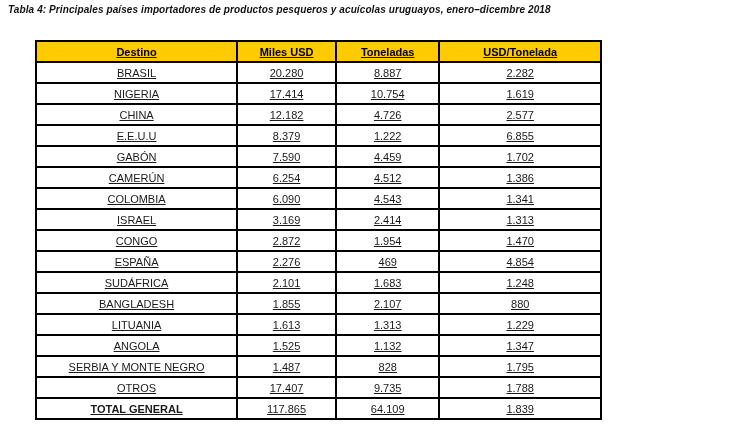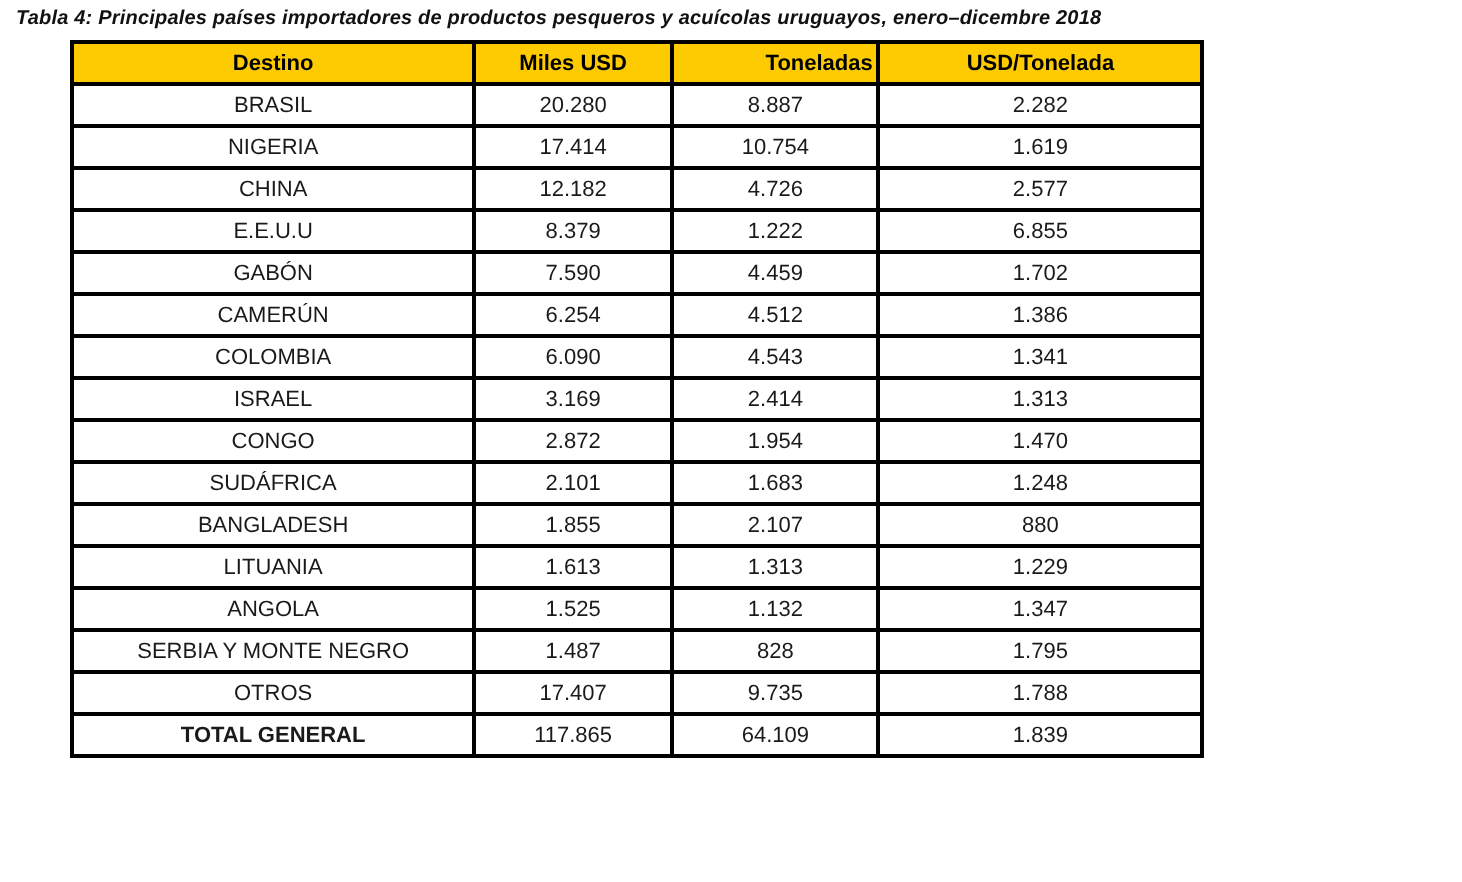--- a/index.html
+++ b/index.html
@@ -23,26 +23,27 @@
     font-size: 10px;
     font-weight: bold;
     font-style: italic;
     color: #111111;
     white-space: nowrap;
     letter-spacing: 0.1px;
   }
   table.data-table {
     position: absolute;
     left: 35px;
-    top: 20px;
+    top: 40px;
     width: 567px;
     border-collapse: collapse;
     table-layout: fixed;
     font-size: 11px;
     color: #1a1a1a;
+    text-decoration: underline;
   }
   table.data-table th,
   table.data-table td {
     border: 2px solid #000000;
     text-align: center;
     vertical-align: middle;
     height: 17px;
     padding: 1px 2px;
     overflow: hidden;
     white-space: nowrap;
@@ -68,21 +69,21 @@
     <colgroup>
       <col class="c-destino">
       <col class="c-miles">
       <col class="c-toneladas">
       <col class="c-usdton">
     </colgroup>
     <thead>
       <tr>
         <th style="background: rgb(253, 203, 0);">Destino</th>
         <th style="background: rgb(253, 203, 0);">Miles USD</th>
-        <th style="background: rgb(253, 203, 0); text-align: right;">Toneladas</th>
+        <th style="background: rgb(253, 203, 0);">Toneladas</th>
         <th style="background: rgb(253, 203, 0); margin-top: 28px;">USD/Tonelada</th>
       </tr>
     </thead>
     <tbody>
         <tr>
           <td class="cell-destino">BRASIL</td>
           <td class="cell-miles-usd">20.280</td>
           <td class="cell-toneladas">8.887</td>
           <td class="cell-usd-tonelada">2.282</td>
         </tr>
@@ -128,20 +129,26 @@
           <td class="cell-toneladas">2.414</td>
           <td class="cell-usd-tonelada">1.313</td>
         </tr>
         <tr>
           <td class="cell-destino">CONGO</td>
           <td class="cell-miles-usd">2.872</td>
           <td class="cell-toneladas">1.954</td>
           <td class="cell-usd-tonelada">1.470</td>
         </tr>
         <tr>
+          <td class="cell-destino">ESPAÑA</td>
+          <td class="cell-miles-usd">2.276</td>
+          <td class="cell-toneladas">469</td>
+          <td class="cell-usd-tonelada">4.854</td>
+        </tr>
+        <tr>
           <td class="cell-destino">SUDÁFRICA</td>
           <td class="cell-miles-usd">2.101</td>
           <td class="cell-toneladas">1.683</td>
           <td class="cell-usd-tonelada">1.248</td>
         </tr>
         <tr>
           <td class="cell-destino">BANGLADESH</td>
           <td class="cell-miles-usd">1.855</td>
           <td class="cell-toneladas">2.107</td>
           <td class="cell-usd-tonelada">880</td>

